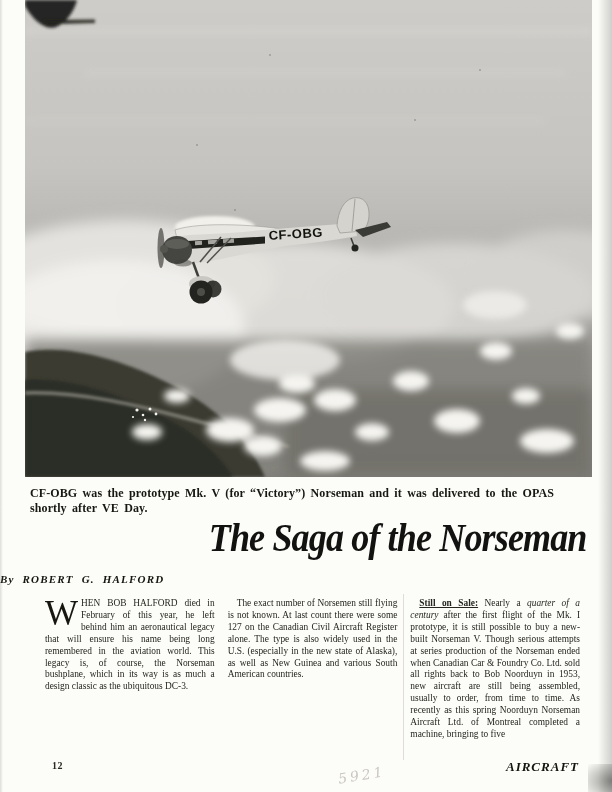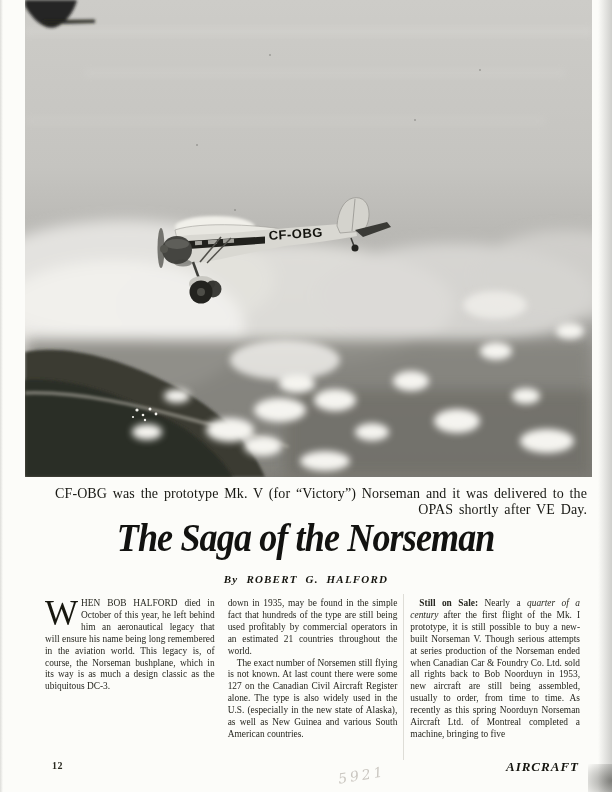--- a/index.html
+++ b/index.html
@@ -6,43 +6,43 @@
   .page {
     position:relative; width:612px; height:792px; margin:0 auto;
     background:#fcfcf9; overflow:hidden;
     font-family:"Liberation Serif", serif; color:#1e1e1a;
   }
   .photo-frame { position:absolute; left:25px; top:0; width:567px; height:477px; }
   .photo-frame svg { display:block; }
 
   .caption {
     position:absolute; left:30px; top:486px; width:557px;
-    text-align:right; font-size:14px; font-weight:normal;
+    text-align:left; font-size:12px; font-weight:bold;
     letter-spacing:0.1px; word-spacing:2.2px; color:#181813;
   }
-  .title-wrap { position:absolute; left:0; top:513px; width:612px; text-align:center; }
+  .title-wrap { position:absolute; left:0; top:513px; width:612px; text-align:right; }
   .title-inner {
     display:inline-block; font-style:italic; font-weight:bold; font-size:41px;
     letter-spacing:-1px; transform:scaleX(0.88); transform-origin:center;
     white-space:nowrap; color:#121210;
   }
   .byline {
-    position:absolute; left:0; top:573px; width:612px; text-align:center;
+    position:absolute; left:0; top:573px; width:612px; 
     font-size:11px; font-weight:bold; font-style:italic;
     letter-spacing:1.2px; word-spacing:4px; color:#15150f;
   }
   .columns { position:absolute; left:45px; top:598px; width:535px; display:flex; gap:13px; }
   .col { width:170px; font-size:9.4px; line-height:11.9px; text-align:justify; color:#26261f; }
   .col p { margin:0; }
   .indent { text-indent:9px; }
   .dropcap {
     float:left; font-size:35px; line-height:28px; padding:2px 3px 0 0;
     color:#17170f;
   }
-  .bold-lead { font-weight:bold; }
+  .bold-lead { font-weight:bold;text-decoration:underline; }
   .italic-phrase { font-style:italic; }
   .col-divider { position:absolute; left:403px; top:594px; width:1px; height:166px; background:#deddd7; }
 
   .page-number { position:absolute; left:52px; top:760px; font-size:10px; font-weight:bold; letter-spacing:0.5px; color:#28281f; }
   .magazine-name { position:absolute; right:33px; top:759px; font-size:13px; font-weight:bold; font-style:italic; letter-spacing:1px; color:#15150f; }
   .handwritten {
     position:absolute; left:338px; top:767px;
     font-family:"DejaVu Serif", serif; font-style:italic; font-size:14px;
     color:#b9b4ad; transform:rotate(-9deg); letter-spacing:3px; opacity:0.75;
   }
@@ -198,25 +198,24 @@
     <span class="title-inner">The Saga of the Norseman</span>
   </div>
 
   <div class="byline">By ROBERT G. HALFORD</div>
 
   <div class="col-divider"></div>
 
   <div class="columns">
     <div class="col">
       <p>
-        <span class="dropcap">W</span><span>HEN BOB HALFORD</span><span> died in October of this year, he left behind him an aeronautical legacy that will ensure his name being long remembered in the aviation world. This legacy is, of course, the Norseman bushplane, which in its way is as much a design classic as the ubiquitous DC-3.</span>
+        <span class="dropcap">W</span><span>HEN BOB HALFORD</span><span> died in February of this year, he left behind him an aeronautical legacy that will ensure his name being long remembered in the aviation world. This legacy is, of course, the Norseman bushplane, which in its way is as much a design classic as the ubiquitous DC-3.</span>
       </p>
     </div>
     <div class="col">
-      <p>down in 1935, may be found in the simple fact that hundreds of the type are still being used profitably by commercial operators in an estimated 21 countries throughout the world.</p>
       <p class="indent">The exact number of Norsemen still flying is not known. At last count there were some 127 on the Canadian Civil Aircraft Register alone. The type is also widely used in the U.S. (especially in the new state of Alaska), as well as New Guinea and various South American countries.</p>
     </div>
     <div class="col">
       <p class="indent">
         <span class="bold-lead">Still on Sale:</span><span> Nearly a </span><span class="italic-phrase">quarter of a century</span><span> after the first flight of the Mk. I prototype, it is still possible to buy a new-built Norseman V. Though serious attempts at series production of the Norseman ended when Canadian Car &amp; Foundry Co. Ltd. sold all rights back to Bob Noorduyn in 1953, new aircraft are still being assembled, usually to order, from time to time. As recently as this spring Noorduyn Norseman Aircraft Ltd. of Montreal completed a machine, bringing to five</span>
       </p>
     </div>
   </div>
 
   <div class="page-number">12</div>

